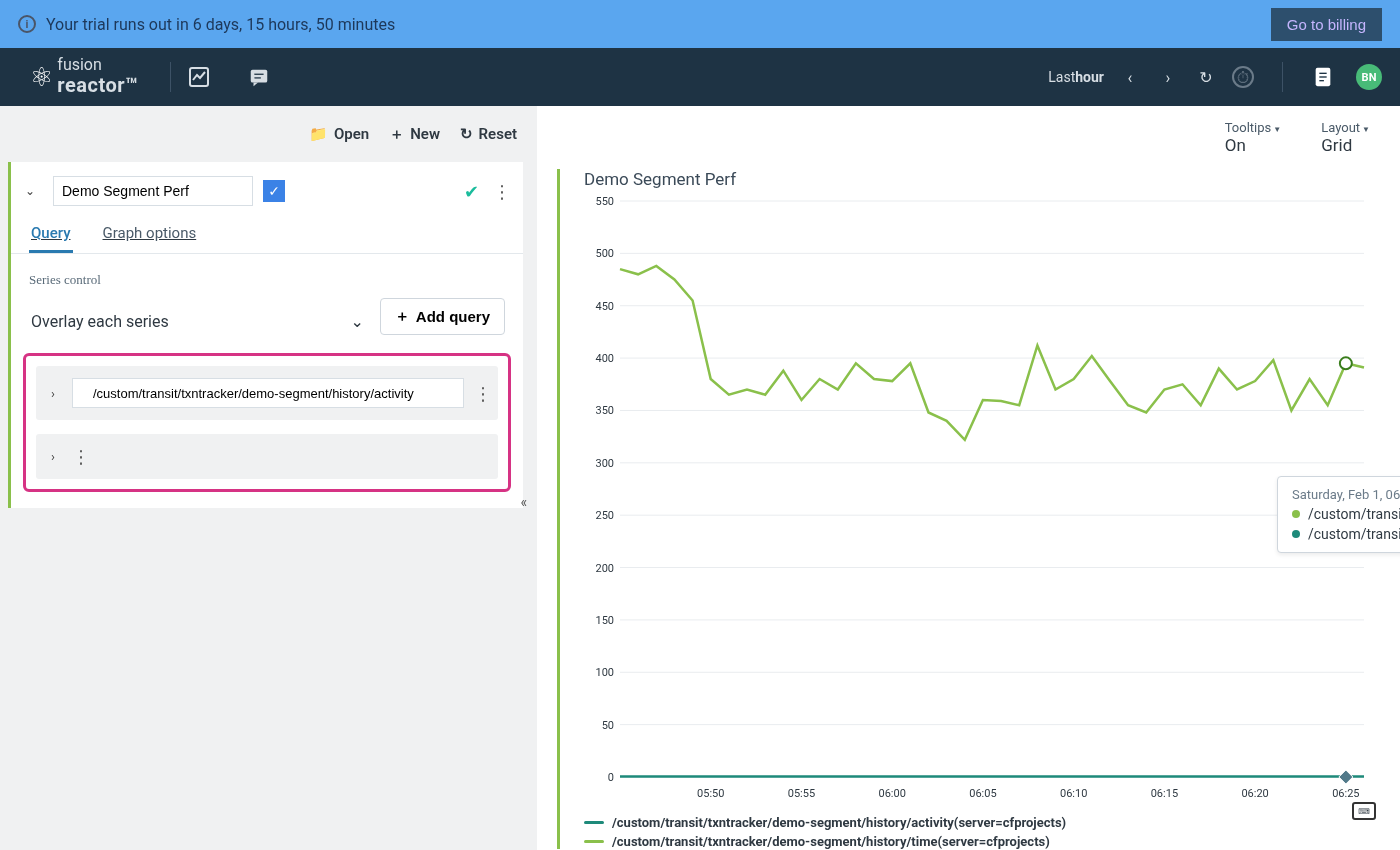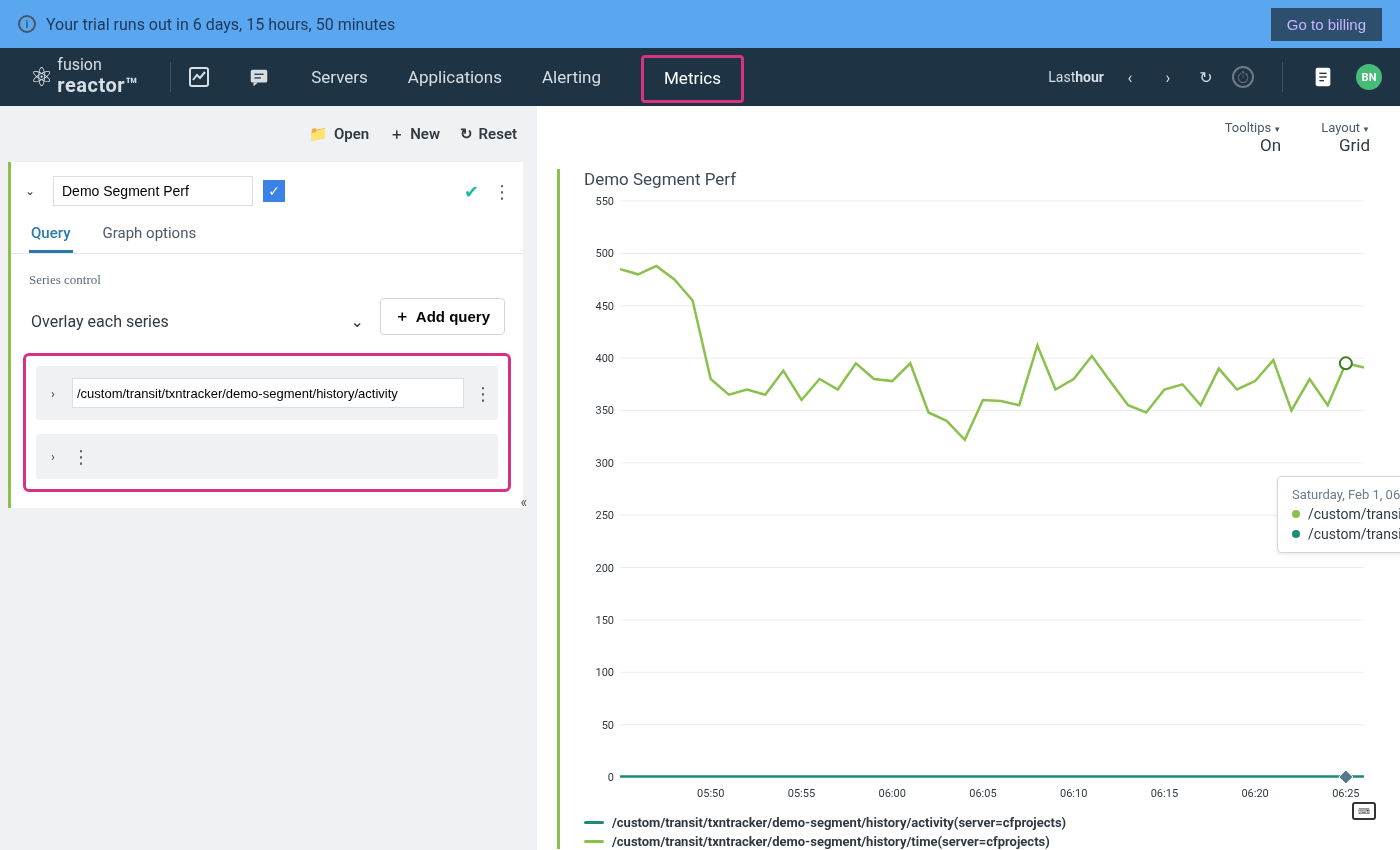--- a/index.html
+++ b/index.html
@@ -29,36 +29,36 @@
 .panel-toolbar { height: 56px; display: flex; align-items: center; justify-content: flex-end; gap: 20px; padding-right: 20px; color: #2f3942; font-weight: 600; }
 .tb-btn { display: flex; align-items: center; gap: 6px; cursor: pointer; font-size: 15px; }
 .query-card { background: #fff; margin: 0 14px 0 8px; border-left: 3px solid #8ac04b; padding-bottom: 16px; }
 .qc-header { display: flex; align-items: center; padding: 14px 14px 10px 14px; gap: 10px; }
 .expand-chev { width: 18px; font-size: 12px; color: #444; cursor: pointer; }
 .qc-title-input { flex: 0 0 auto; width: 200px; height: 30px; border: 1px solid #d7dee4; padding: 0 8px; font-size: 14px; }
 .checkbox-blue { width: 22px; height: 22px; background: #3b82e6; display: flex; align-items: center; justify-content: center; color: #fff; font-size: 14px; }
 .qc-header-right { margin-left: auto; display: flex; align-items: center; gap: 14px; }
 .check-teal { color: #1abc9c; font-size: 18px; }
 .kebab { font-size: 18px; color: #555; cursor: pointer; letter-spacing: -2px; }
-.qc-tabs { display: flex; gap: 28px; padding: 0 18px; border-bottom: 1px solid #e3e8ec; }
+.qc-tabs { display: flex; gap: 28px; padding: 0 18px; border-bottom: 1px solid #e3e8ec; text-decoration: underline; }
 .qc-tab { padding: 8px 2px; font-size: 15px; cursor: pointer; color: #4a5a68; }
 .qc-tab.active { color: #2a7ab0; border-bottom: 3px solid #2a7ab0; font-weight: 500; }
 .series-row { display: flex; align-items: flex-end; padding: 18px 18px 10px 18px; gap: 14px; }
 .series-left { flex: 1; }
 .series-label { font-size: 13px; color: #5a6b79; margin-bottom: 20px; font-family: Liberation Serif, serif; }
 .series-select { display: flex; justify-content: space-between; align-items: center; font-size: 16px; color: #2f3942; padding: 4px 2px; cursor: pointer; }
 .add-query-btn { border: 1px solid #cfd6dd; background: #fff; padding: 8px 14px; border-radius: 4px; display: flex; align-items: center; gap: 6px; font-weight: 600; cursor: pointer; font-size: 15px; }
 .query-list { border: 3px solid #d63384; margin: 8px 12px 0 12px; border-radius: 6px; padding: 10px; }
 .query-row { display: flex; align-items: center; gap: 10px; background: #f0f1f2; padding: 12px 8px; border-radius: 3px; margin-bottom: 14px; }
 .query-row:last-child { margin-bottom: 0; }
 .qr-chev { width: 18px; text-align: center; font-size: 13px; color: #444; cursor: pointer; }
-.qr-input { flex: 1; height: 30px; border: 1px solid #d7dee4; padding: 0 4px; font-size: 13px; background: #fff; }
+.qr-input { flex: 1; height: 30px; border: 1px solid #d7dee4; padding: 0 20px; font-size: 13px; background: #fff; }
 .right-panel { flex: 1; background: #fff; padding: 0 26px 0 20px; position: relative; }
 .rp-top { display: flex; justify-content: flex-end; gap: 40px; padding: 14px 4px 4px 4px; font-size: 14px; color: #4a5a68; }
-.rp-top-item { text-align: right; cursor: pointer; }
+.rp-top-item { text-align: left; cursor: pointer; }
 .rp-top-label { font-size: 13px; }
 .rp-top-value { font-size: 17px; color: #2f3942; }
 .tri-down { font-size: 8px; margin-left: 2px; }
 .chart-container { border-left: 3px solid #8ac04b; padding-left: 24px; margin-top: 10px; }
 .chart-title { font-size: 17px; color: #3b4a58; margin-bottom: 6px; }
 svg.chart { display: block; }
 .axis-text { font-size: 11px; fill: #2f3942; }
 .grid-line { stroke: #e9ecef; stroke-width: 1; }
 .tooltip-box { position: absolute; left: 740px; top: 370px; width: 560px; background: #fff; border: 1px solid #cfd6dd; border-radius: 4px; padding: 10px 14px; font-size: 14px; box-shadow: 0 2px 4px rgba(0,0,0,0.08); }
 .tt-date { color: #6b7b89; font-size: 13px; margin-bottom: 4px; }
@@ -97,26 +97,20 @@
       </svg>
   </div>
   <div style="width:32px"></div>
   <div class="nav-iconbtn">
     <svg width="22" height="22" viewBox="0 0 24 24">
         <rect x="3" y="4" width="18" height="14" rx="2" fill="#d7dee4"></rect>
         <polygon points="6,18 6,22 11,18" fill="#d7dee4"></polygon>
         <line x1="7" y1="9" x2="17" y2="9" stroke="#1e3344" stroke-width="1.4"></line>
         <line x1="7" y1="13" x2="14" y2="13" stroke="#1e3344" stroke-width="1.4"></line>
       </svg>
-  </div>
-  <div class="nav-items">
-    <div class="nav-item">Servers</div>
-    <div class="nav-item">Applications</div>
-    <div class="nav-item">Alerting</div>
-    <div class="nav-item active"><span class="nav-highlight">Metrics</span></div>
   </div>
   <div class="nav-right">
     <div class="time-sel">
       <span>Last</span>
       <b>hour</b>
     </div>
     <div class="chev-btn">‹</div>
     <div class="chev-btn">›</div>
     <div class="chev-btn">↻</div>
     <div class="chev-btn" style="border:2px solid #6b7b89;border-radius:50%;width:22px;height:22px;color:#6b7b89">⏱</div>

